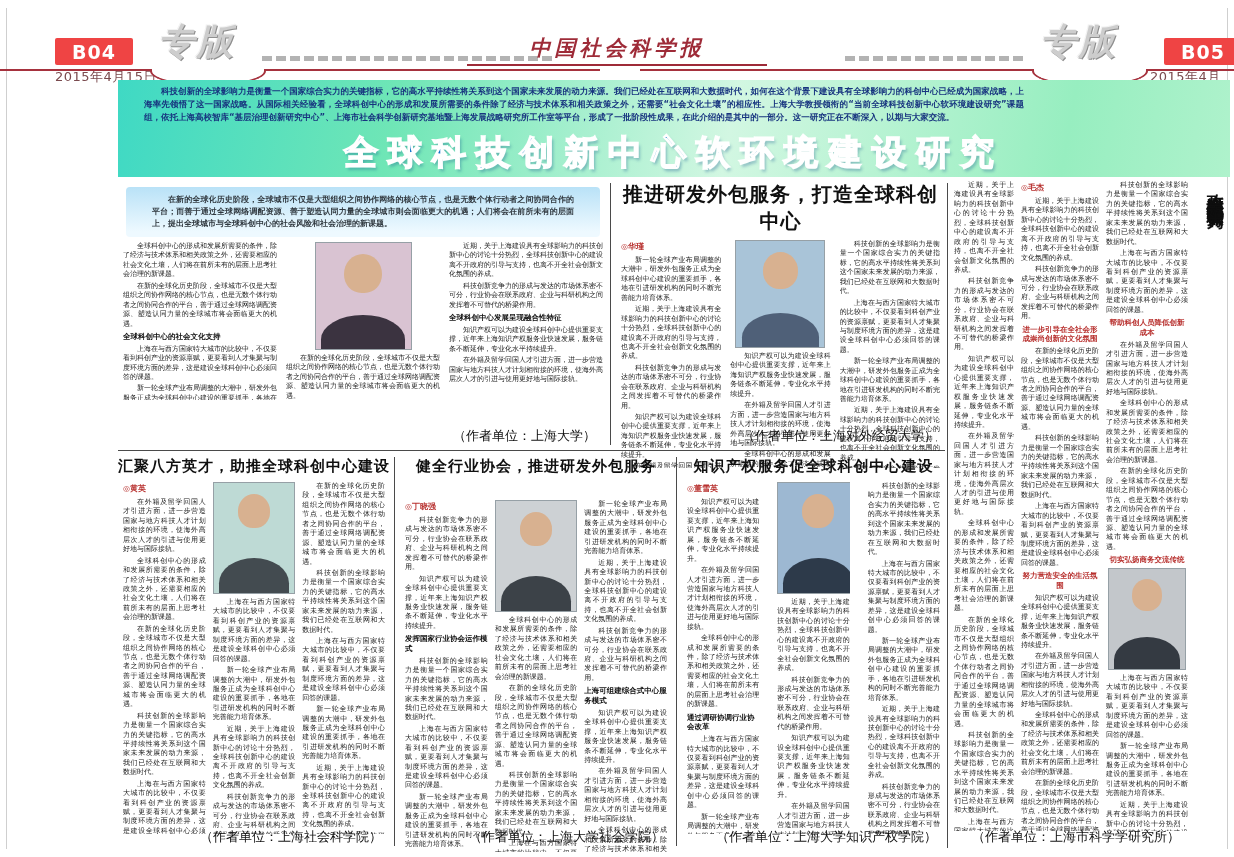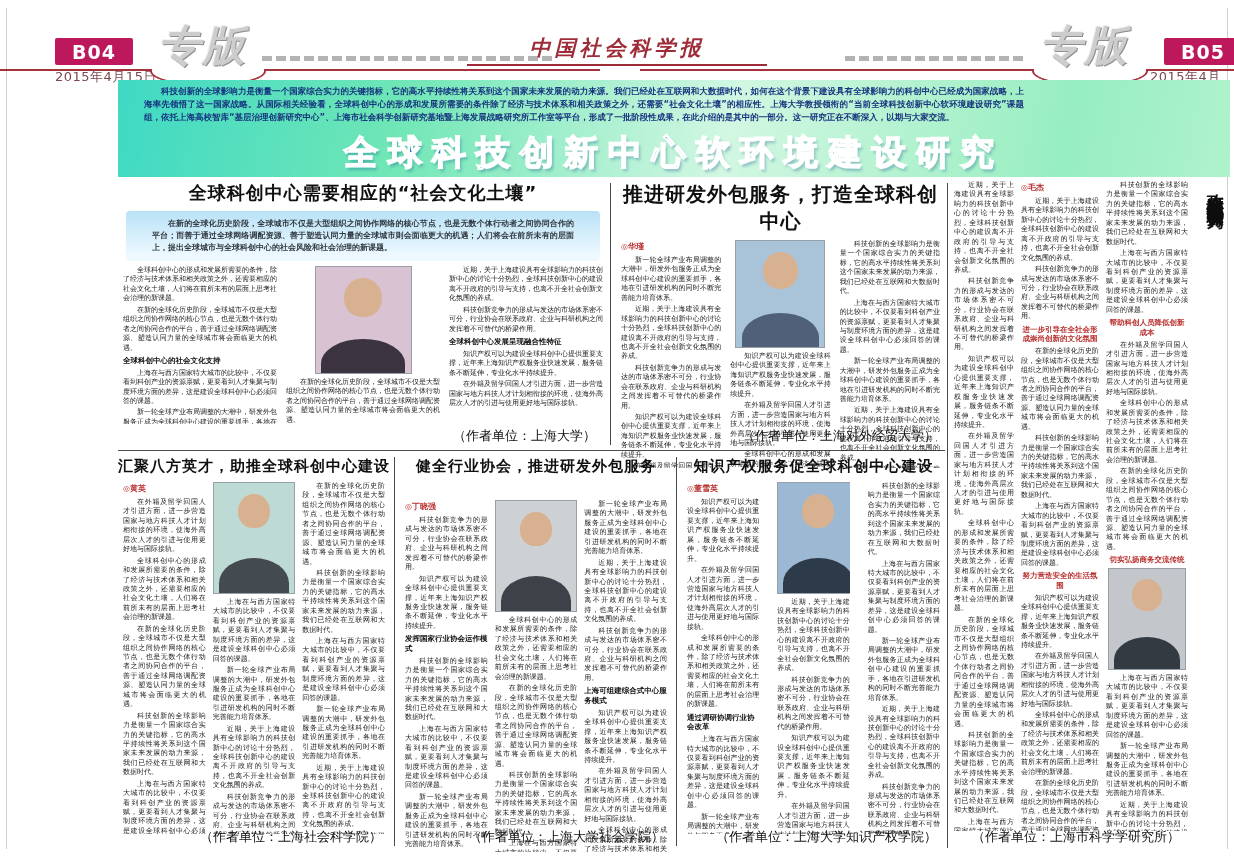--- a/index.html
+++ b/index.html
@@ -1,25 +1,25 @@
 <!DOCTYPE html>
 <html><head>
 <meta charset="utf-8">
 <style>
   html,body{margin:0;padding:0;background:#e9e9e9;}
   .page{position:relative;width:1234px;height:857px;background:#fff;overflow:hidden;
         font-family:"DejaVu Sans","Liberation Sans",sans-serif;color:#1c1c1c;}
   .edge{position:absolute;top:8px;bottom:8px;width:1px;background:#cfcfcf;}
   
-  .pagebox{position:absolute;top:38px;width:78px;height:27px;background:#be185d;color:#fff;
+  .pagebox{position:absolute;top:38px;width:78px;height:27px;background:#ef4444;color:#fff;
            font-size:19px;font-weight:bold;display:flex;align-items:center;justify-content:center;
            border-radius:2px;letter-spacing:1px;}
   .dateline{position:absolute;font-size:13px;color:#7a4a4e;letter-spacing:.5px;}
   .edition{position:absolute;top:18px;font-family:"DejaVu Serif","Liberation Serif",serif;
-           font-style:italic;font-weight:bold;font-size:42px;color:#cdcdcd;letter-spacing:3px;
+           font-style:italic;font-weight:bold;font-size:36px;color:#cdcdcd;letter-spacing:3px;
            text-shadow:1px 1px 0 #8f8f8f,-1px -1px 0 #f2f2f2;text-align:center;}
   .redrule{position:absolute;height:2px;background:#a6323e;}
   .bump{position:absolute;top:69px;width:112px;height:15px;background:#fff;border:2px solid #a6323e;
         border-top:none;border-radius:0 0 56px 56px / 0 0 15px 15px;}
   .microtext{position:absolute;height:5px;opacity:.65;
         background:repeating-linear-gradient(90deg,#8a8a8a 0 10px,transparent 10px 14px);}
   .masthead{position:absolute;top:34px;left:467px;width:300px;text-align:center;
         font-family:"DejaVu Serif","Liberation Serif",serif;font-style:italic;font-weight:bold;
         font-size:21px;color:#9e2b38;letter-spacing:4px;}
   .mastline{position:absolute;top:64px;left:467px;width:300px;height:2px;background:#9e2b38;}
@@ -88,21 +88,20 @@
     <div class="mainhead">全球科技创新中心软环境建设研究</div>
   </div>
 
   <div class="vrule" style="left:610px;top:183px;height:262px"></div>
   <div class="vrule" style="left:947px;top:183px;height:665px"></div>
   <div class="vrule" style="left:394px;top:457px;height:389px"></div>
   <div class="vrule" style="left:676px;top:457px;height:389px"></div>
   <div class="hrule" style="left:118px;top:450px;width:827px"></div>
 
   <div class="article" style="left:118px;top:181px;width:490px;height:266px">
-    <div class="ahead">全球科创中心需要相应的“社会文化土壤”</div>
     <div class="leadbox">在新的全球化历史阶段，全球城市不仅是大型组织之间协作网络的核心节点，也是无数个体行动者之间协同合作的平台；而善于通过全球网络调配资源、善于塑造认同力量的全球城市则会面临更大的机遇；人们将会在前所未有的层面上，提出全球城市与全球科创中心的社会风险和社会治理的新课题。</div>
     <div class="cols" style="margin-top:5px;height:158px">
       <div class="col">
         <div>
             <p>全球科创中心的形成和发展所需要的条件，除了经济与技术体系和相关政策之外，还需要相应的社会文化土壤，人们将在前所未有的层面上思考社会治理的新课题。</p>
             <p>在新的全球化历史阶段，全球城市不仅是大型组织之间协作网络的核心节点，也是无数个体行动者之间协同合作的平台，善于通过全球网络调配资源、塑造认同力量的全球城市将会面临更大的机遇。</p>
           </div>
         <div class="sub">全球科创中心的社会文化支持</div>
         <div>
             <p>上海在与西方国家特大城市的比较中，不仅要看到科创产业的资源禀赋，更要看到人才集聚与制度环境方面的差异，这是建设全球科创中心必须回答的课题。</p>

